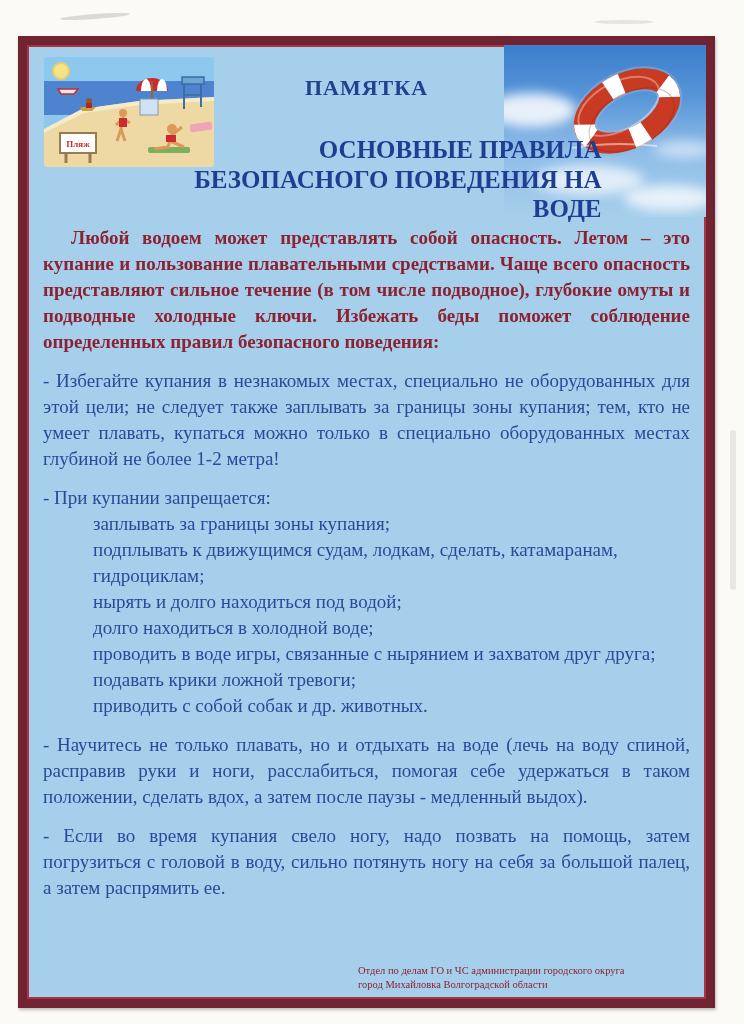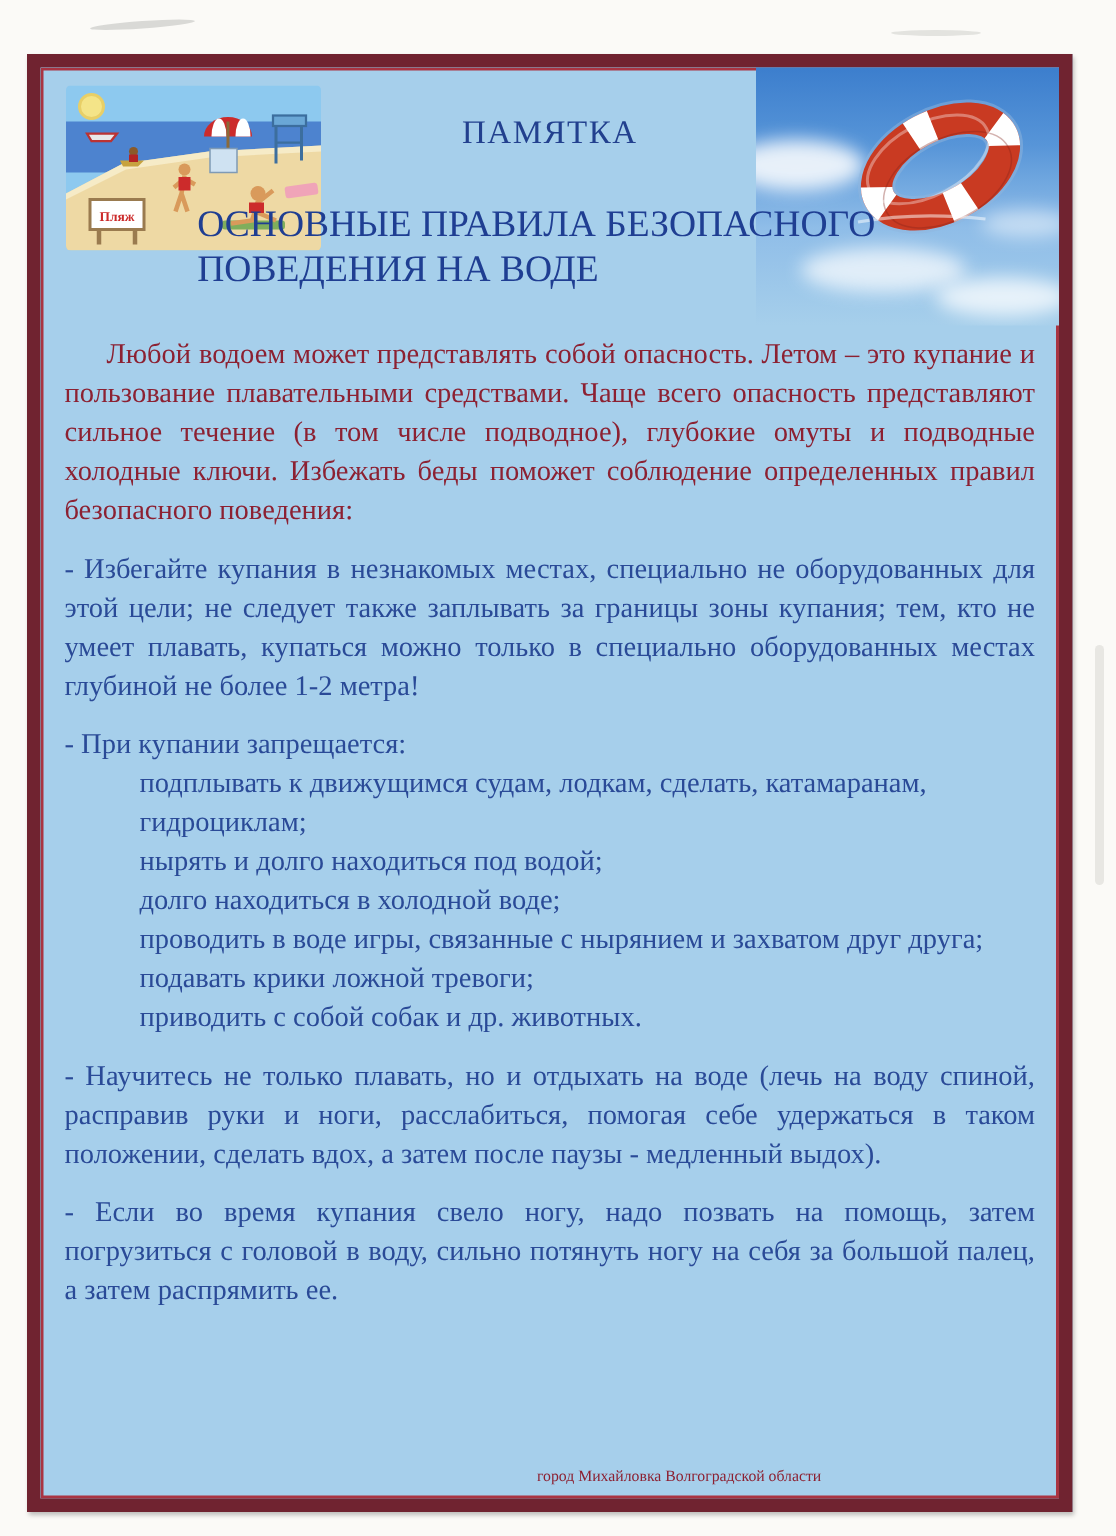--- a/index.html
+++ b/index.html
@@ -42,44 +42,44 @@
   .beach-svg {
     position: absolute;
     left: 17px; top: 12px;
     border-radius: 3px;
   }
   .content { position: relative; z-index: 2; padding: 0 16px; color: #2a4a97; }
   .page-title {
     text-align: center;
     margin-top: 30px;
     font-size: 22px;
-    font-weight: normal;
+    font-weight: bold;
     letter-spacing: 1px;
     color: #22408e;
   }
   .page-heading {
-    text-align: left;
+    text-align: right;
     margin: 34px auto 0 auto;
     width: 470px;
     font-size: 25px;
     line-height: 1.18;
-    font-weight: normal;
+    font-weight: bold;
     color: #1f3e92;
   }
   p.body-par {
     font-size: 19px;
     line-height: 26px;
     text-align: justify;
     margin-top: 13px;
   }
   p.intro {
     color: #8c2132;
-    font-weight: normal;
+    font-weight: bold;
     text-indent: 28px;
-    margin-top: 30px;
+    margin-top: 1px;
   }
   .prohibited-list {
     list-style: none;
     margin-left: 50px;
     margin-right: 4px;
     font-size: 19px;
     line-height: 26px;
   }
   .footer-note {
     position: absolute;
@@ -169,31 +169,33 @@
 
     <div class="page-heading">ОСНОВНЫЕ ПРАВИЛА БЕЗОПАСНОГО ПОВЕДЕНИЯ НА ВОДЕ</div>
 
     <p class="body-par intro">Любой водоем может представлять собой опасность. Летом – это купание и пользование плавательными средствами. Чаще всего опасность представляют сильное течение (в том числе подводное), глубокие омуты и подводные холодные ключи. Избежать беды поможет соблюдение определенных правил безопасного поведения:</p>
 
     <p class="body-par">- Избегайте купания в незнакомых местах, специально не оборудованных для этой цели; не следует также заплывать за границы зоны купания; тем, кто не умеет плавать, купаться можно только в специально оборудованных местах глубиной не более 1-2 метра!</p>
 
     <p class="body-par">- При купании запрещается:</p>
 
     <ul class="prohibited-list">
+        <li>заплывать за границы зоны купания;</li>
         <li>подплывать к движущимся судам, лодкам, сделать, катамаранам, гидроциклам;</li>
         <li>нырять и долго находиться под водой;</li>
         <li>долго находиться в холодной воде;</li>
         <li>проводить в воде игры, связанные с нырянием и захватом друг друга;</li>
         <li>подавать крики ложной тревоги;</li>
         <li>приводить с собой собак и др. животных.</li>
       </ul>
 
     <p class="body-par">- Научитесь не только плавать, но и отдыхать на воде (лечь на воду спиной, расправив руки и ноги, расслабиться, помогая себе удержаться в таком положении, сделать вдох, а затем после паузы - медленный выдох).</p>
 
     <p class="body-par">- Если во время купания свело ногу, надо позвать на помощь, затем погрузиться с головой в воду, сильно потянуть ногу на себя за большой палец, а затем распрямить ее.</p>
 
   </div>
 
   <div class="footer-note">
+    <div>Отдел по делам ГО и ЧС администрации городского округа</div>
     <div>город Михайловка Волгоградской области</div>
   </div>
 
 </div>
 
 </body></html>

